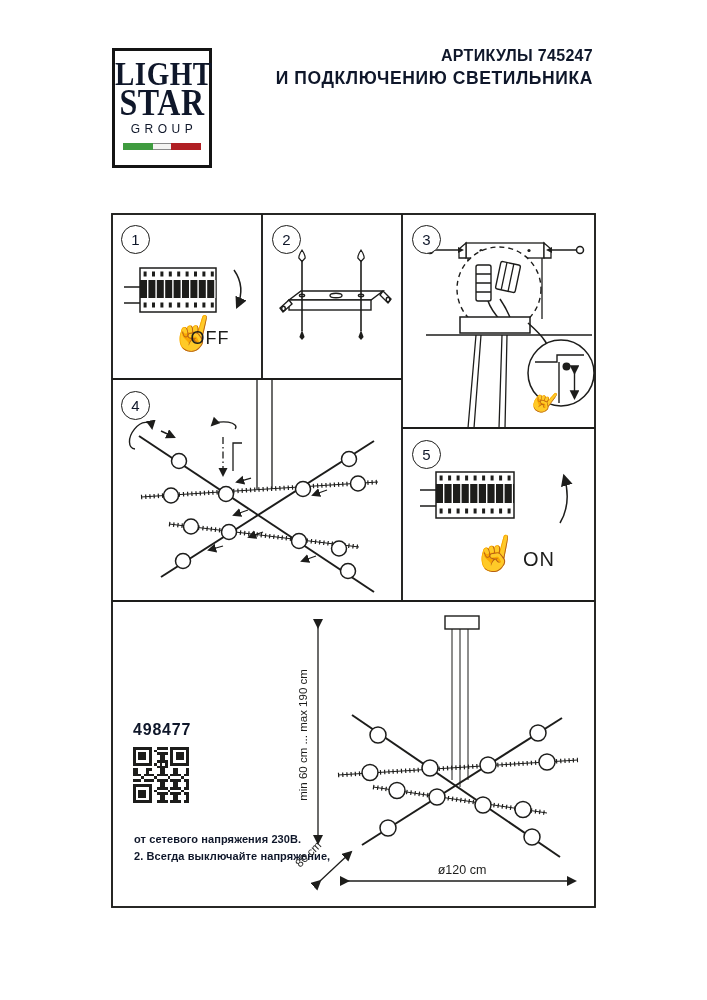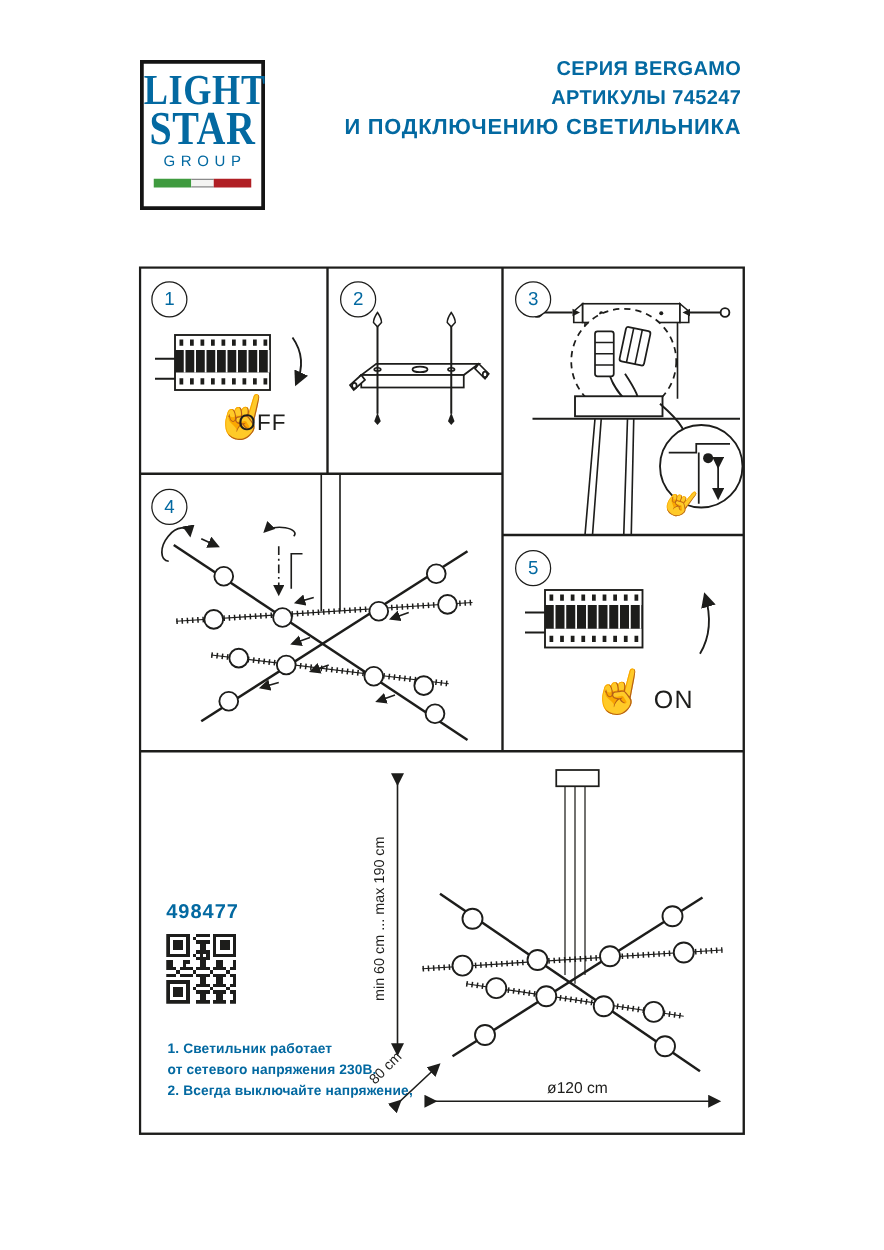--- a/index.html
+++ b/index.html
@@ -1,17 +1,17 @@
 <!DOCTYPE html>
 <html><head>
 <meta charset="utf-8">
 <style>
   html,body{margin:0;padding:0;background:#ffffff;}
   #page{position:relative;width:707px;height:1000px;background:#ffffff;overflow:hidden;
-        font-family:"Liberation Sans",sans-serif;color:#0369a1;}
+        font-family:"Liberation Sans",sans-serif;color:#0f172a;}
   
   #logo{position:absolute;left:112px;top:48px;width:100px;height:120px;border:3px solid #141414;
         box-sizing:border-box;text-align:center;background:#fff;}
   #logo .w1{font-family:"Liberation Serif",serif;font-weight:700;font-size:29px;line-height:.92;
             letter-spacing:.5px;margin-top:9px;transform:scaleY(1.18);}
   #logo .w2{font-family:"Liberation Serif",serif;font-weight:700;font-size:32px;line-height:.95;
             letter-spacing:.5px;transform:scaleY(1.18);}
   #logo .w3{font-size:12px;letter-spacing:4.5px;margin-top:5px;padding-left:4px;}
   #flag{display:flex;width:78px;height:7px;margin:7px auto 0;}
   #flag .seg{height:100%;}
@@ -45,21 +45,20 @@
     <div class="w2">STAR</div>
     <div class="w3">GROUP</div>
     <div id="flag">
       <div class="seg g" style="background: rgb(63, 155, 63);"></div>
       <div class="seg w"></div>
       <div class="seg r" style="background: rgb(176, 31, 36);"></div>
     </div>
   </div>
 
   <div id="titleblock">
-    <div class="ser">СЕРИЯ BERGAMO</div>
     <div class="ser">АРТИКУЛЫ 745247</div>
     <div class="instr" style="margin-top:0">И ПОДКЛЮЧЕНИЮ СВЕТИЛЬНИКА</div>
   </div>
 
   <div id="grid">
 
     <svg width="485" height="695" viewBox="0 0 485 695" style="position:absolute;left:0;top:0;z-index:1;">
       <g stroke="#1d1d1b" stroke-width="1.9" fill="none">
         <rect x="1" y="1" width="483" height="693"></rect>
         <line x1="151" y1="1" x2="151" y2="166"></line>
@@ -422,20 +421,19 @@
           <rect x="11" y="20" width="1" height="1" fill="#1d1d1b"></rect>
           <rect x="12" y="20" width="1" height="1" fill="#1d1d1b"></rect>
           <rect x="14" y="20" width="1" height="1" fill="#1d1d1b"></rect>
           <rect x="15" y="20" width="1" height="1" fill="#1d1d1b"></rect>
           <rect x="16" y="20" width="1" height="1" fill="#1d1d1b"></rect>
           <rect x="17" y="20" width="1" height="1" fill="#1d1d1b"></rect>
           <rect x="19" y="20" width="1" height="1" fill="#1d1d1b"></rect>
           <rect x="20" y="20" width="1" height="1" fill="#1d1d1b"></rect>
         </svg>
       <div id="notes">
-        <div>1. Светильник работает</div>
         <div>от сетевого напряжения 230В.</div>
         <div>2. Всегда выключайте напряжение,</div>
       </div>
     </div>
 
   </div>
 </div>
 
 </body></html>

